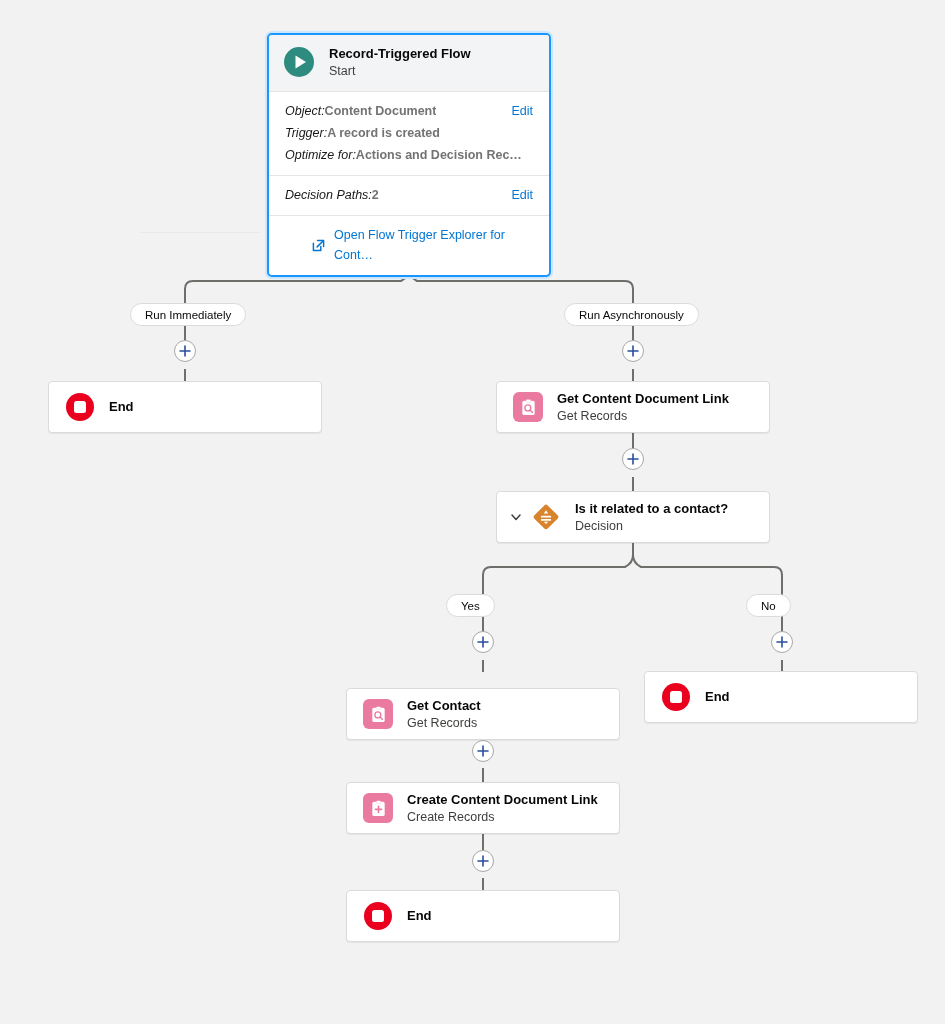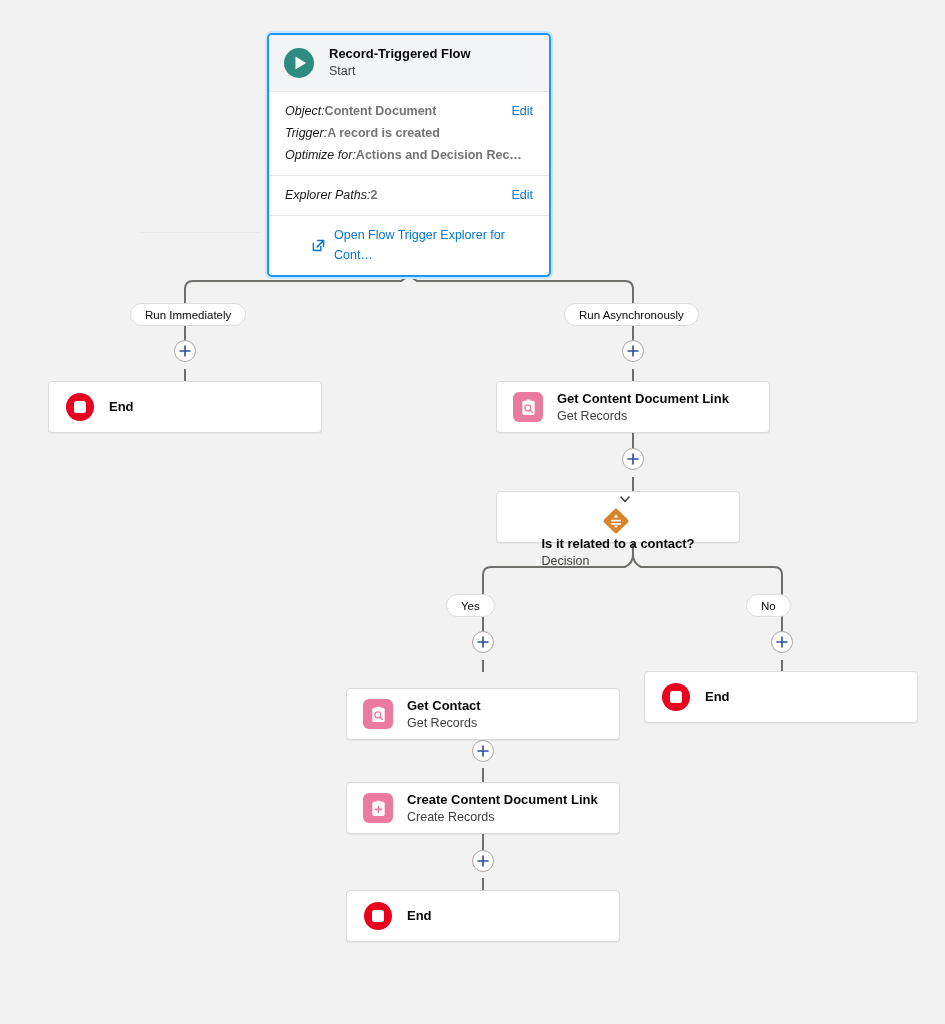--- a/index.html
+++ b/index.html
@@ -136,21 +136,21 @@
     background: #ffffff;
     border: 2px solid #1b96ff;
     border-radius: 5px;
     box-shadow: 0 0 0 2px #c9e7ff, 0 1px 2px rgba(0,0,0,0.10);
     z-index: 7;
     overflow: hidden;
     cursor: pointer;
   }
   #start-header {
     display: flex;
-    align-items: center;
+    align-items: flex-start;
     background: #f3f4f6;
     padding: 11px 14px 12px 14px;
     border-bottom: 1px solid #e5e5e5;
   }
   #start-header .s-icon { margin-right: 14px; display:flex; }
   #start-header .s-title {
     font-size: 13px; font-weight: bold; color: #080707; line-height: 16px;
   }
   #start-header .s-sub {
     font-size: 12.5px; color: #3e3e3c; line-height: 16px; margin-top: 1px;
@@ -248,21 +248,21 @@
         <span class="val">A record is created</span>
       </div>
       <div class="start-row">
         <span class="lbl">Optimize for:</span>
         <span class="val">Actions and Decision Rec…</span>
       </div>
     </div>
 
     <div class="start-section">
       <div class="start-row">
-        <span class="lbl">Explorer Paths:</span>
+        <span class="lbl">Decision Paths:</span>
         <span class="val">2</span>
         <span class="edit">Edit</span>
       </div>
     </div>
 
     <div class="start-section" style="padding-top:9px;padding-bottom:10px;padding-left:43px;">
       <div class="start-link-row">
         <span class="ext-icon">
           <svg width="13" height="13" viewBox="0 0 14 14">
             <path d="M1.5 4.5 L1.5 12.5 L9.5 12.5 L9.5 8" fill="none" stroke="#0176d3" stroke-width="1.6" stroke-linecap="round" stroke-linejoin="round"></path>
@@ -348,21 +348,21 @@
           <path d="M11.6 12.7 L14 15.1" stroke="#ea7a9f" stroke-width="1.5" stroke-linecap="round"></path>
         </svg>
       </span>
     </span>
     <span class="node-text">
       <span class="node-title">Get Content Document Link</span>
       <span class="node-sub">Get Records</span>
     </span>
   </div>
 
-  <div class="node" style="left:496px; top:491px; width:244px; height:52px;flex-direction:column;">
+  <div class="node" style="left:496px; top:491px; width:274px; height:52px;">
     <span class="chevron">
       <svg width="14" height="14" viewBox="0 0 14 14">
         <path d="M3 5 L7 9.5 L11 5" fill="none" stroke="#3e3e3c" stroke-width="1.5" stroke-linecap="round" stroke-linejoin="round"></path>
       </svg>
     </span>
     <span class="node-icon" style="margin-left:10px;">
       <span class="icon-diamond">
         <svg width="32" height="32" viewBox="0 0 32 32">
           <rect x="6" y="6" width="20" height="20" rx="2.5" transform="rotate(45 16 16)" fill="#d9832c"></rect>
           <rect x="10.5" y="14.6" width="11" height="1.9" rx="0.9" fill="#ffffff"></rect>

